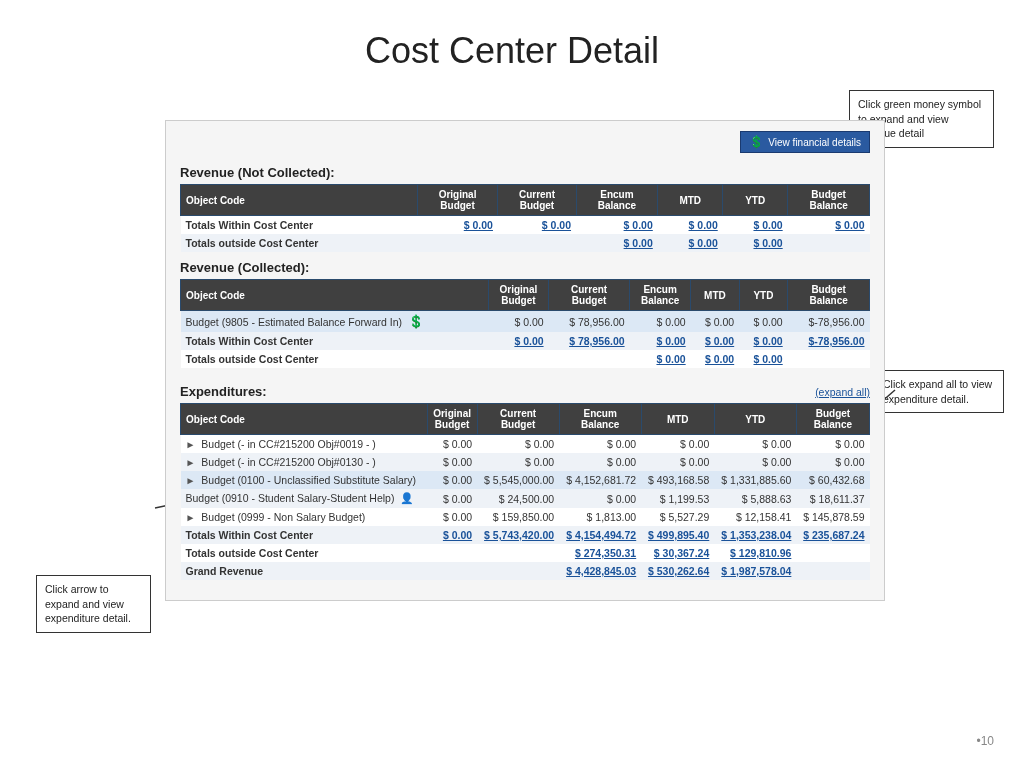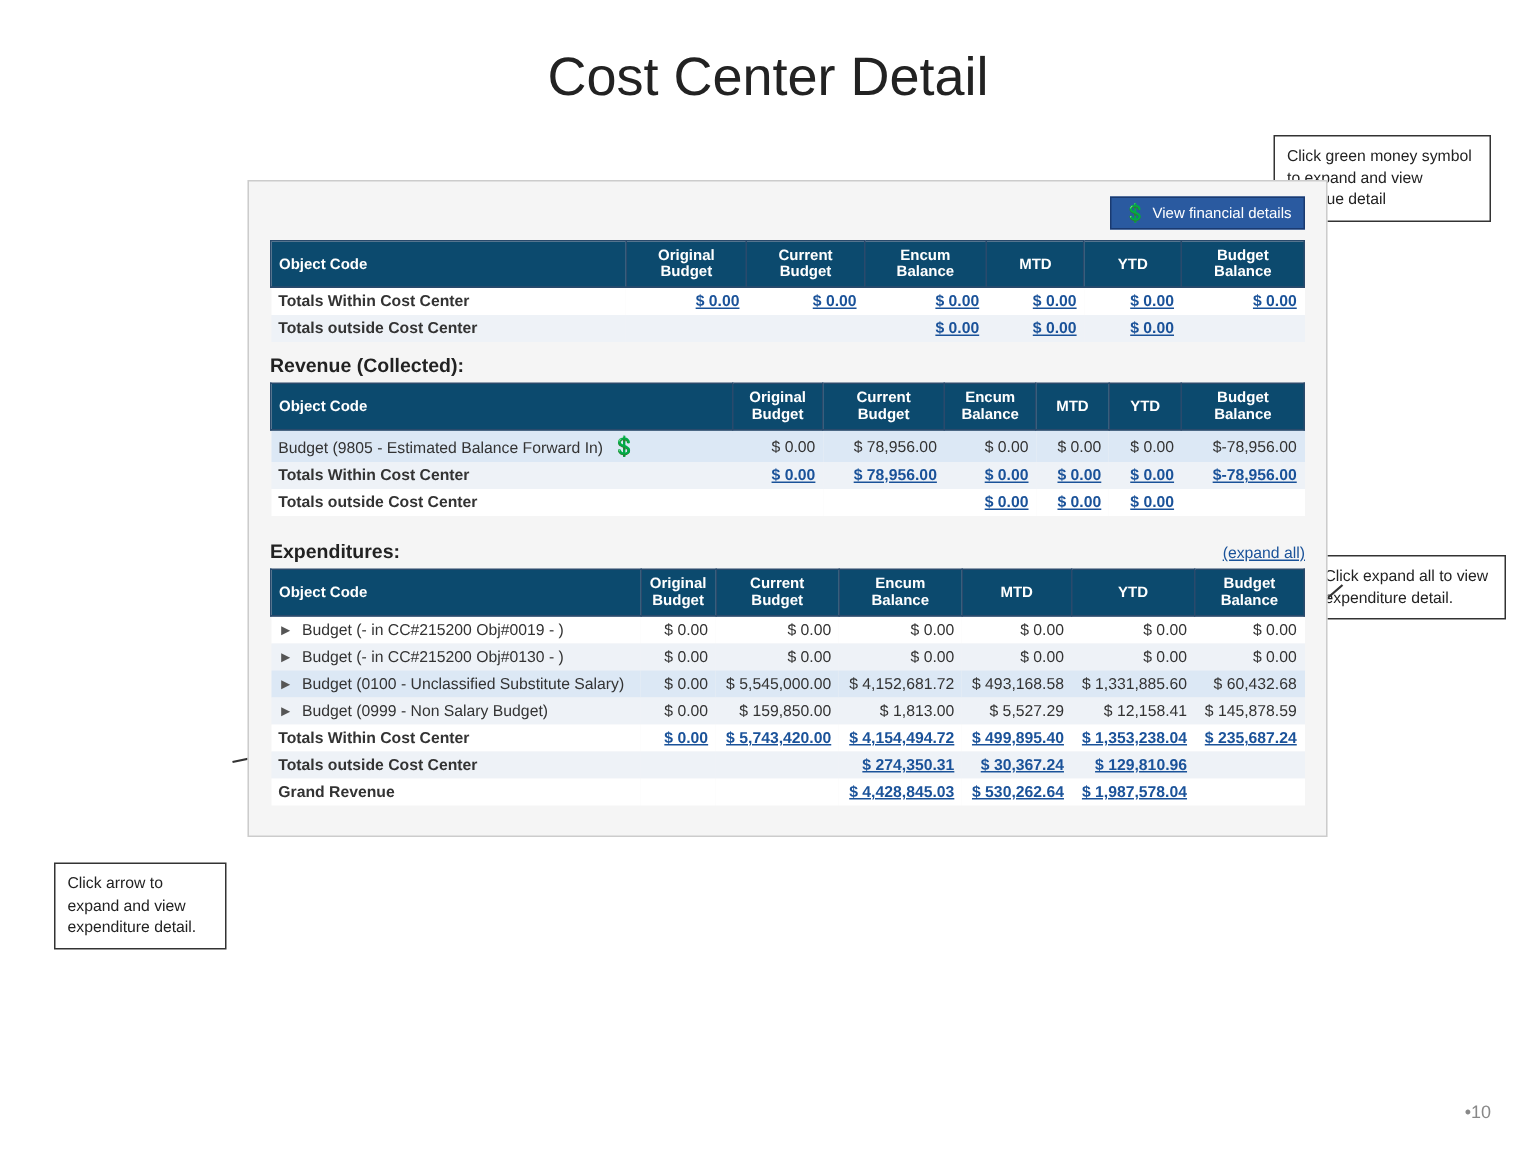--- a/index.html
+++ b/index.html
@@ -44,21 +44,21 @@
 
     
     .data-table {
       width: 100%;
       border-collapse: collapse;
       margin-bottom: 6px;
       font-size: 10.5px;
     }
 
     .data-table thead tr {
-      background: #0c4a6e;
+      background: #404040;
       color: #ffffff;
     }
 
     .data-table thead th {
       padding: 4px 5px;
       text-align: center;
       font-weight: bold;
       font-size: 10px;
       border: 1px solid #2a4a6c;
     }
@@ -242,20 +242,21 @@
 
 <div class="main-container">
 
   <div class="revenue-vfd-row">
     <button class="vfd-btn">
       <span class="money-icon">💲</span>
       <span>View financial details</span>
     </button>
   </div>
 
+  <div class="section-title">Revenue (Not Collected):</div>
   <table class="data-table">
     <thead>
       <tr>
         <th>Object Code</th>
         <th>Original<br>Budget</th>
         <th>Current<br>Budget</th>
         <th>Encum<br>Balance</th>
         <th>MTD</th>
         <th>YTD</th>
         <th>Budget<br>Balance</th>
@@ -379,20 +380,32 @@
         </td>
         <td>$ 0.00</td>
         <td>$ 5,545,000.00</td>
         <td>$ 4,152,681.72</td>
         <td>$ 493,168.58</td>
         <td>$ 1,331,885.60</td>
         <td>$ 60,432.68</td>
       </tr>
       <tr>
         <td>
+          Budget (0910 - Student Salary-Student Help)
+          <span class="person-icon">👤</span>
+        </td>
+        <td>$ 0.00</td>
+        <td>$ 24,500.00</td>
+        <td>$ 0.00</td>
+        <td>$ 1,199.53</td>
+        <td>$ 5,888.63</td>
+        <td>$ 18,611.37</td>
+      </tr>
+      <tr>
+        <td>
           <span class="arrow-icon">►</span>
           Budget (0999 - Non Salary Budget)
         </td>
         <td>$ 0.00</td>
         <td>$ 159,850.00</td>
         <td>$ 1,813.00</td>
         <td>$ 5,527.29</td>
         <td>$ 12,158.41</td>
         <td>$ 145,878.59</td>
       </tr>

